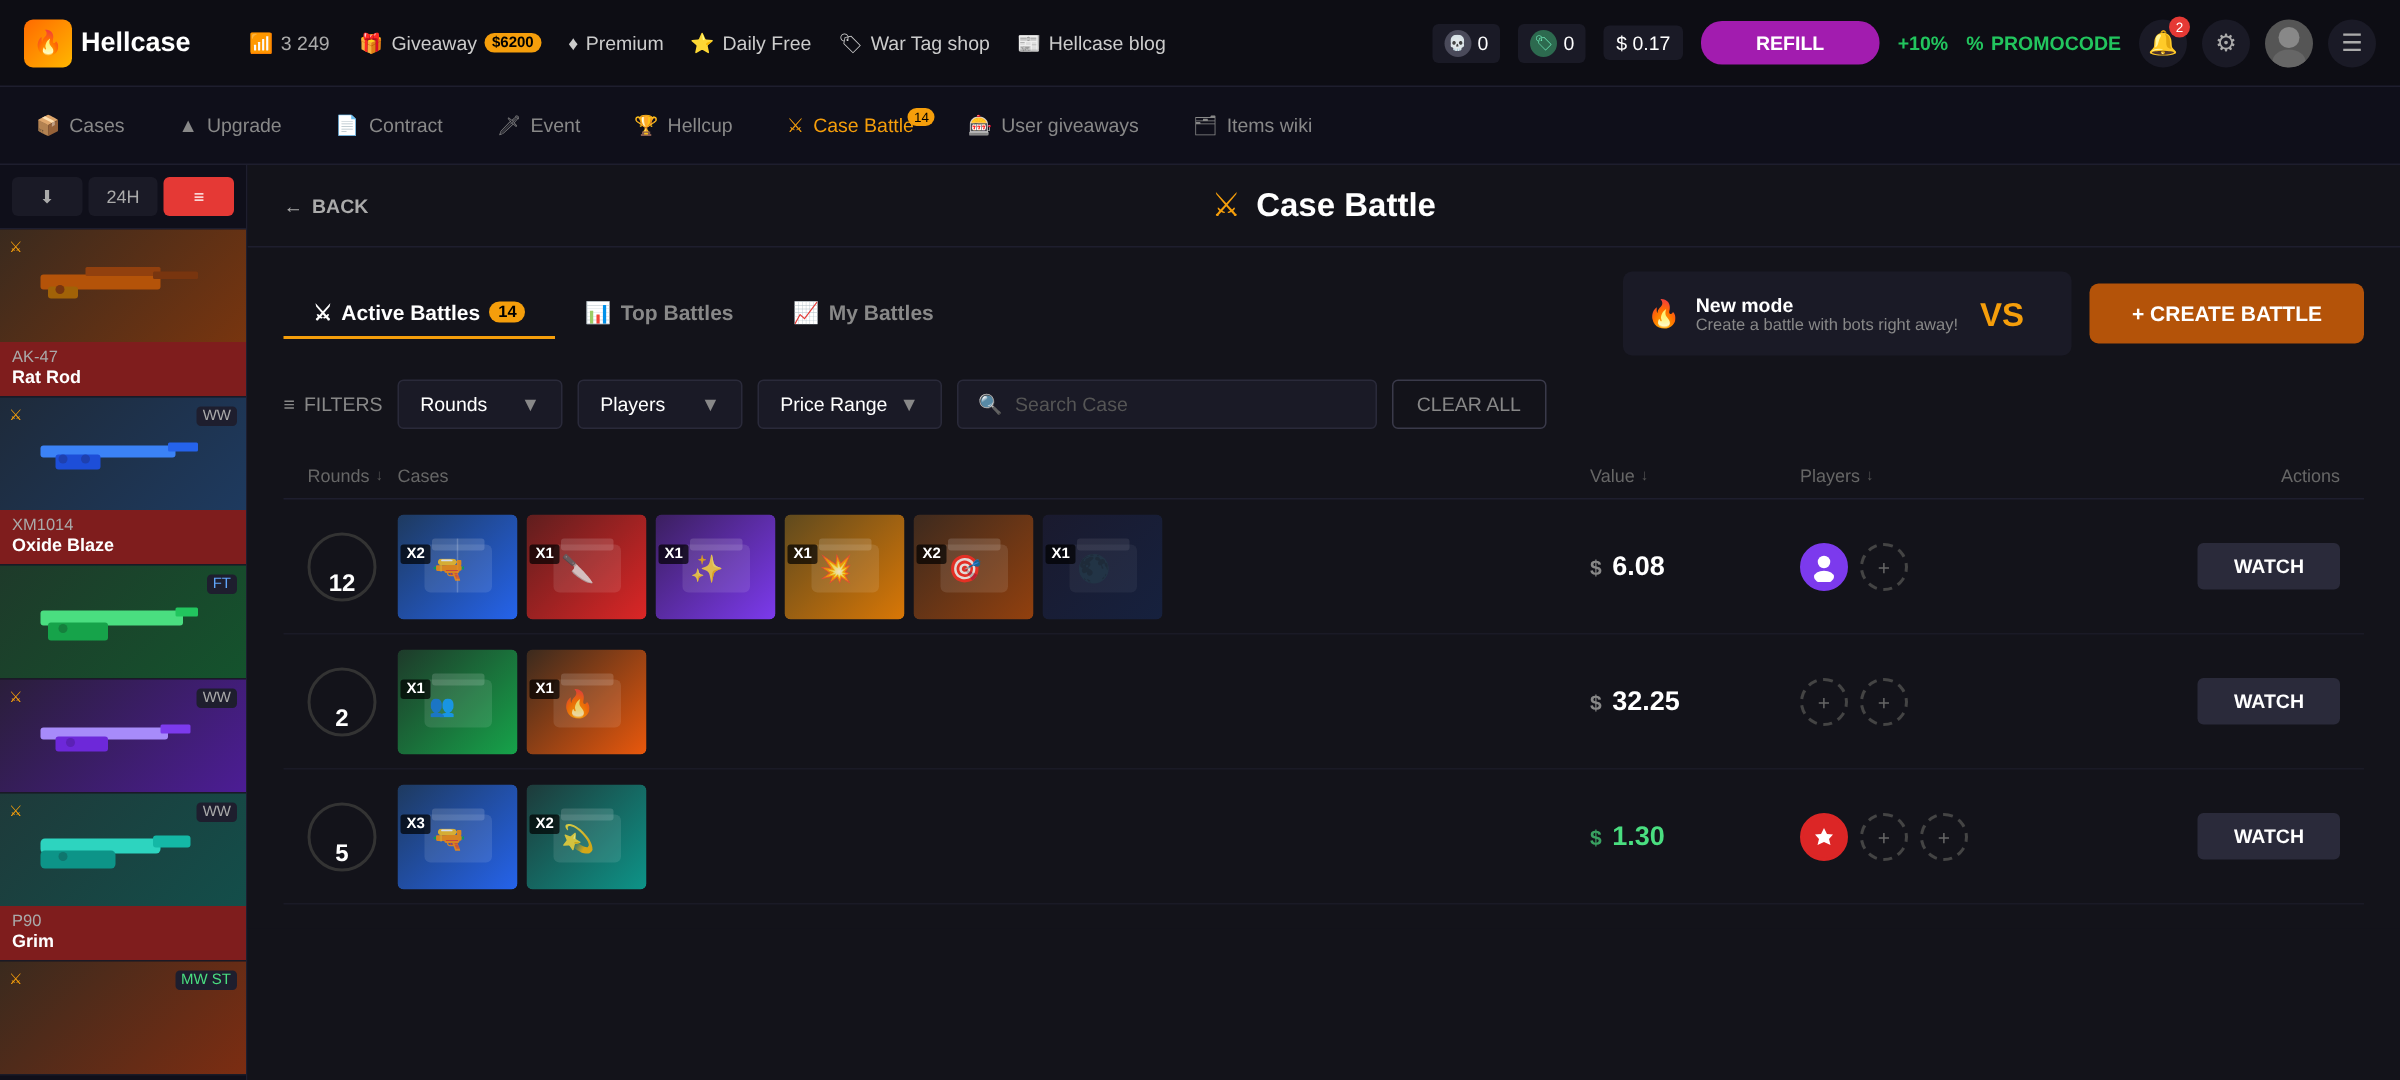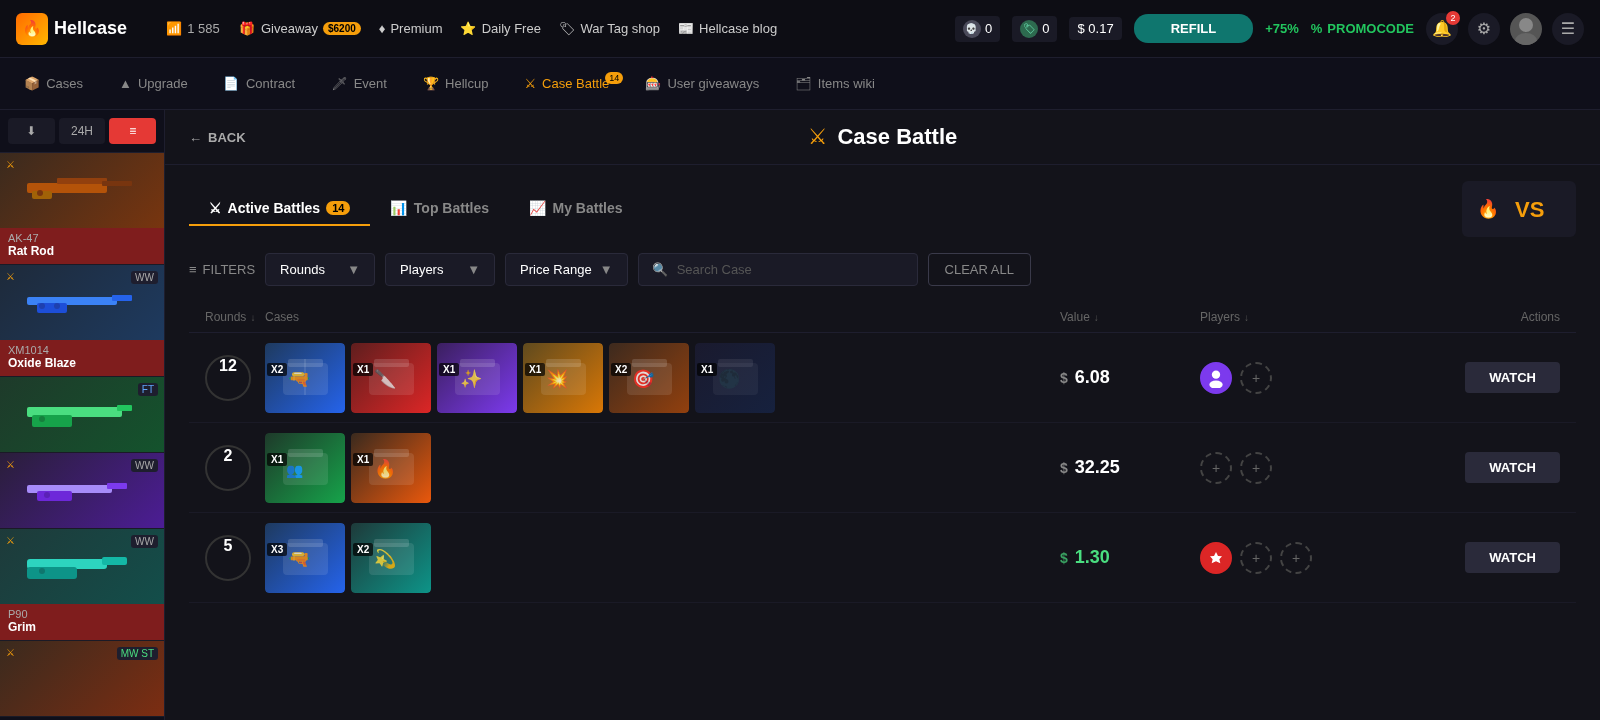--- a/index.html
+++ b/index.html
@@ -90,21 +90,21 @@
       height: 18px;
       border-radius: 50%;
       display: flex;
       align-items: center;
       justify-content: center;
       font-size: 10px;
     }
     .currency-icon.skull { background: #4a4a5a; color: #aaa; }
     .currency-icon.green { background: #2d6a4f; color: #6ee7b7; }
     .btn-refill {
-      background: #0f766e;
+      background: #a21caf;
       color: #fff;
       font-weight: 700;
       padding: 7px 37px;
       border: none;
       border-radius: 14px;
       cursor: pointer;
       font-size: 13px;
     }
     .btn-plus10 {
       background: transparent;
@@ -503,21 +503,21 @@
       align-items: center;
       min-height: 90px;
     }
 
     .round-circle {
       width: 46px;
       height: 46px;
       border-radius: 50%;
       border: 2px solid #333;
       display: flex;
-      align-items: flex-start;
+      align-items: flex-end;
       justify-content: center;
       font-size: 16px;
       font-weight: 700;
       color: #fff;
     }
 
     .cases-list {
       display: flex;
       align-items: center;
       gap: 6px;
@@ -630,21 +630,21 @@
 </head>
 <body>
 
 <nav class="top-nav">
   <div class="logo">
     <div class="logo-icon">🔥</div>
     <span>Hellcase</span>
   </div>
   <div class="nav-stat">
     <span>📶</span>
-    <span>1 585</span>
+    <span>3 249</span>
   </div>
   <div class="nav-links">
     <div class="nav-link">
       <span>🎁</span>
       <span>Giveaway</span>
       <span class="badge-gold">$6200</span>
     </div>
     <div class="nav-link">
       <span>♦</span>
       <span>Premium</span>
@@ -668,21 +668,21 @@
       <span>0</span>
     </div>
     <div class="currency-item">
       <div class="currency-icon green">🏷</div>
       <span>0</span>
     </div>
     <div class="currency-item">
       <span>$ 0.17</span>
     </div>
     <button class="btn-refill">REFILL</button>
-    <button class="btn-plus10">+75%</button>
+    <button class="btn-plus10">+10%</button>
     <div class="btn-promo">
       <span>%</span>
       <span>PROMOCODE</span>
     </div>
     <div class="nav-icons">
       <button class="nav-icon-btn">
         🔔
         <span class="badge">2</span>
       </button>
       <button class="nav-icon-btn">⚙</button>
@@ -856,26 +856,31 @@
             <span>Top Battles</span>
           </div>
           <div class="battle-tab">
             <span>📈</span>
             <span>My Battles</span>
           </div>
         </div>
         <div class="battle-right">
           <div class="new-mode-banner">
             <span class="new-mode-icon">🔥</span>
+            <div class="new-mode-text">
+              <h4>New mode</h4>
+              <p>Create a battle with bots right away!</p>
+            </div>
             <div class="new-mode-img">
               <svg width="50" height="40" viewBox="0 0 50 40">
                   <text x="5" y="28" font-size="22" font-weight="900" fill="#f59e0b">VS</text>
                 </svg>
             </div>
           </div>
+          <button class="btn-create-battle">+ CREATE BATTLE</button>
         </div>
       </div>
 
       <div class="filters-row">
         <div class="filter-label">
           <span>≡</span>
           <span>FILTERS</span>
         </div>
         <div class="filter-select">
           <span>Rounds</span>

